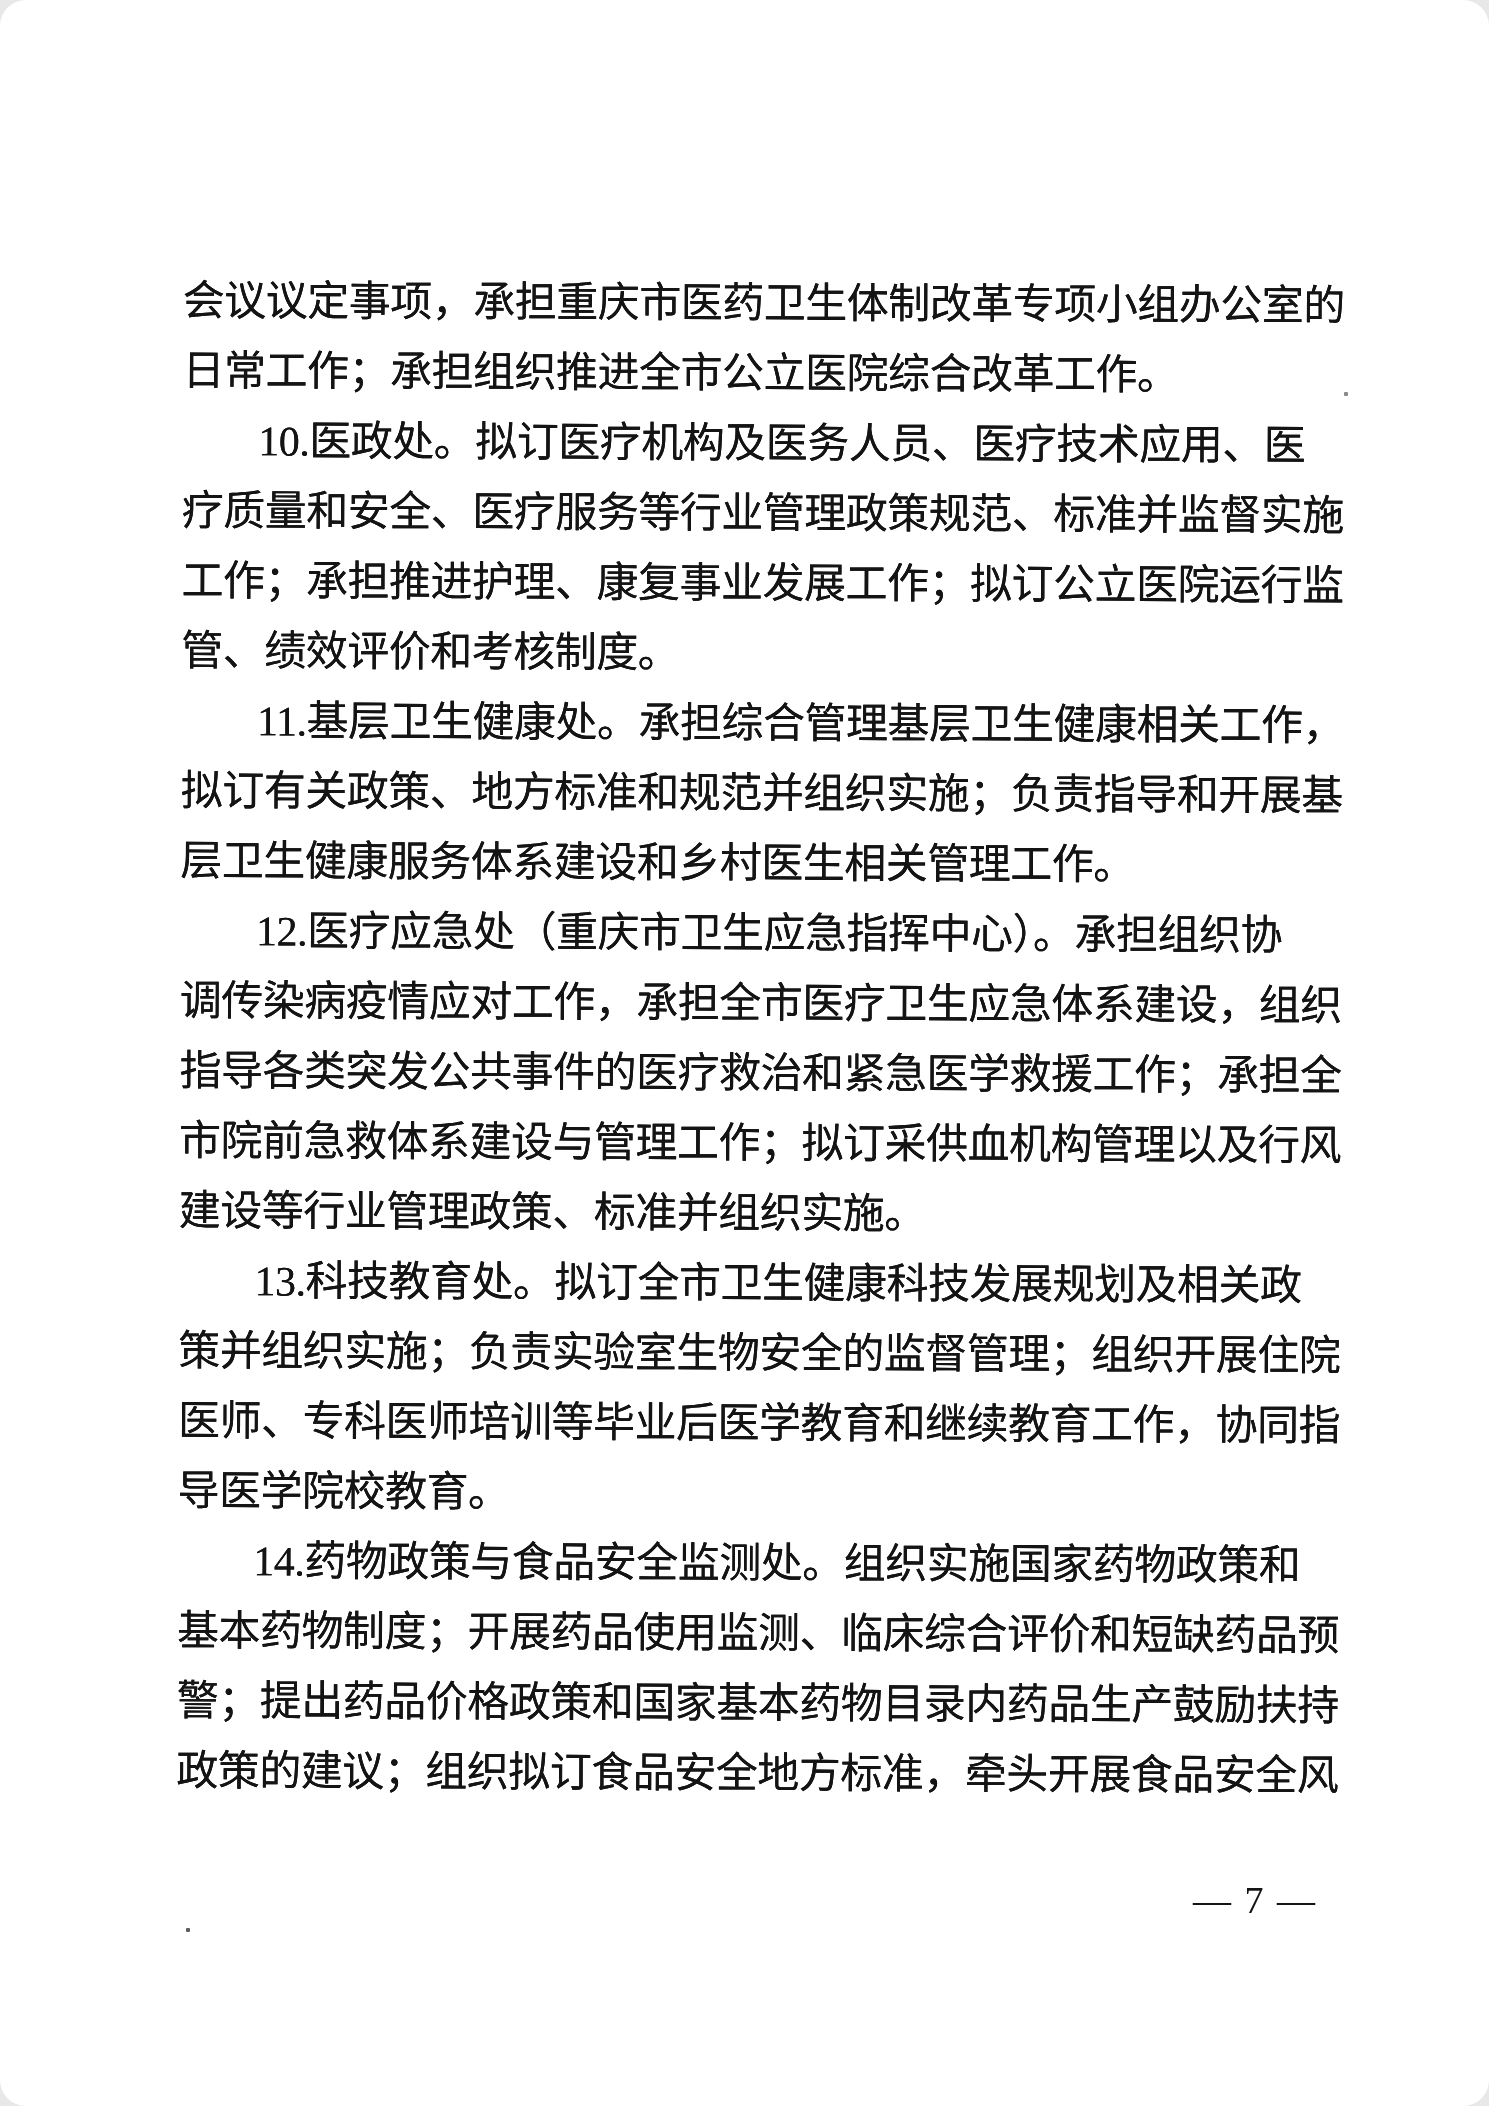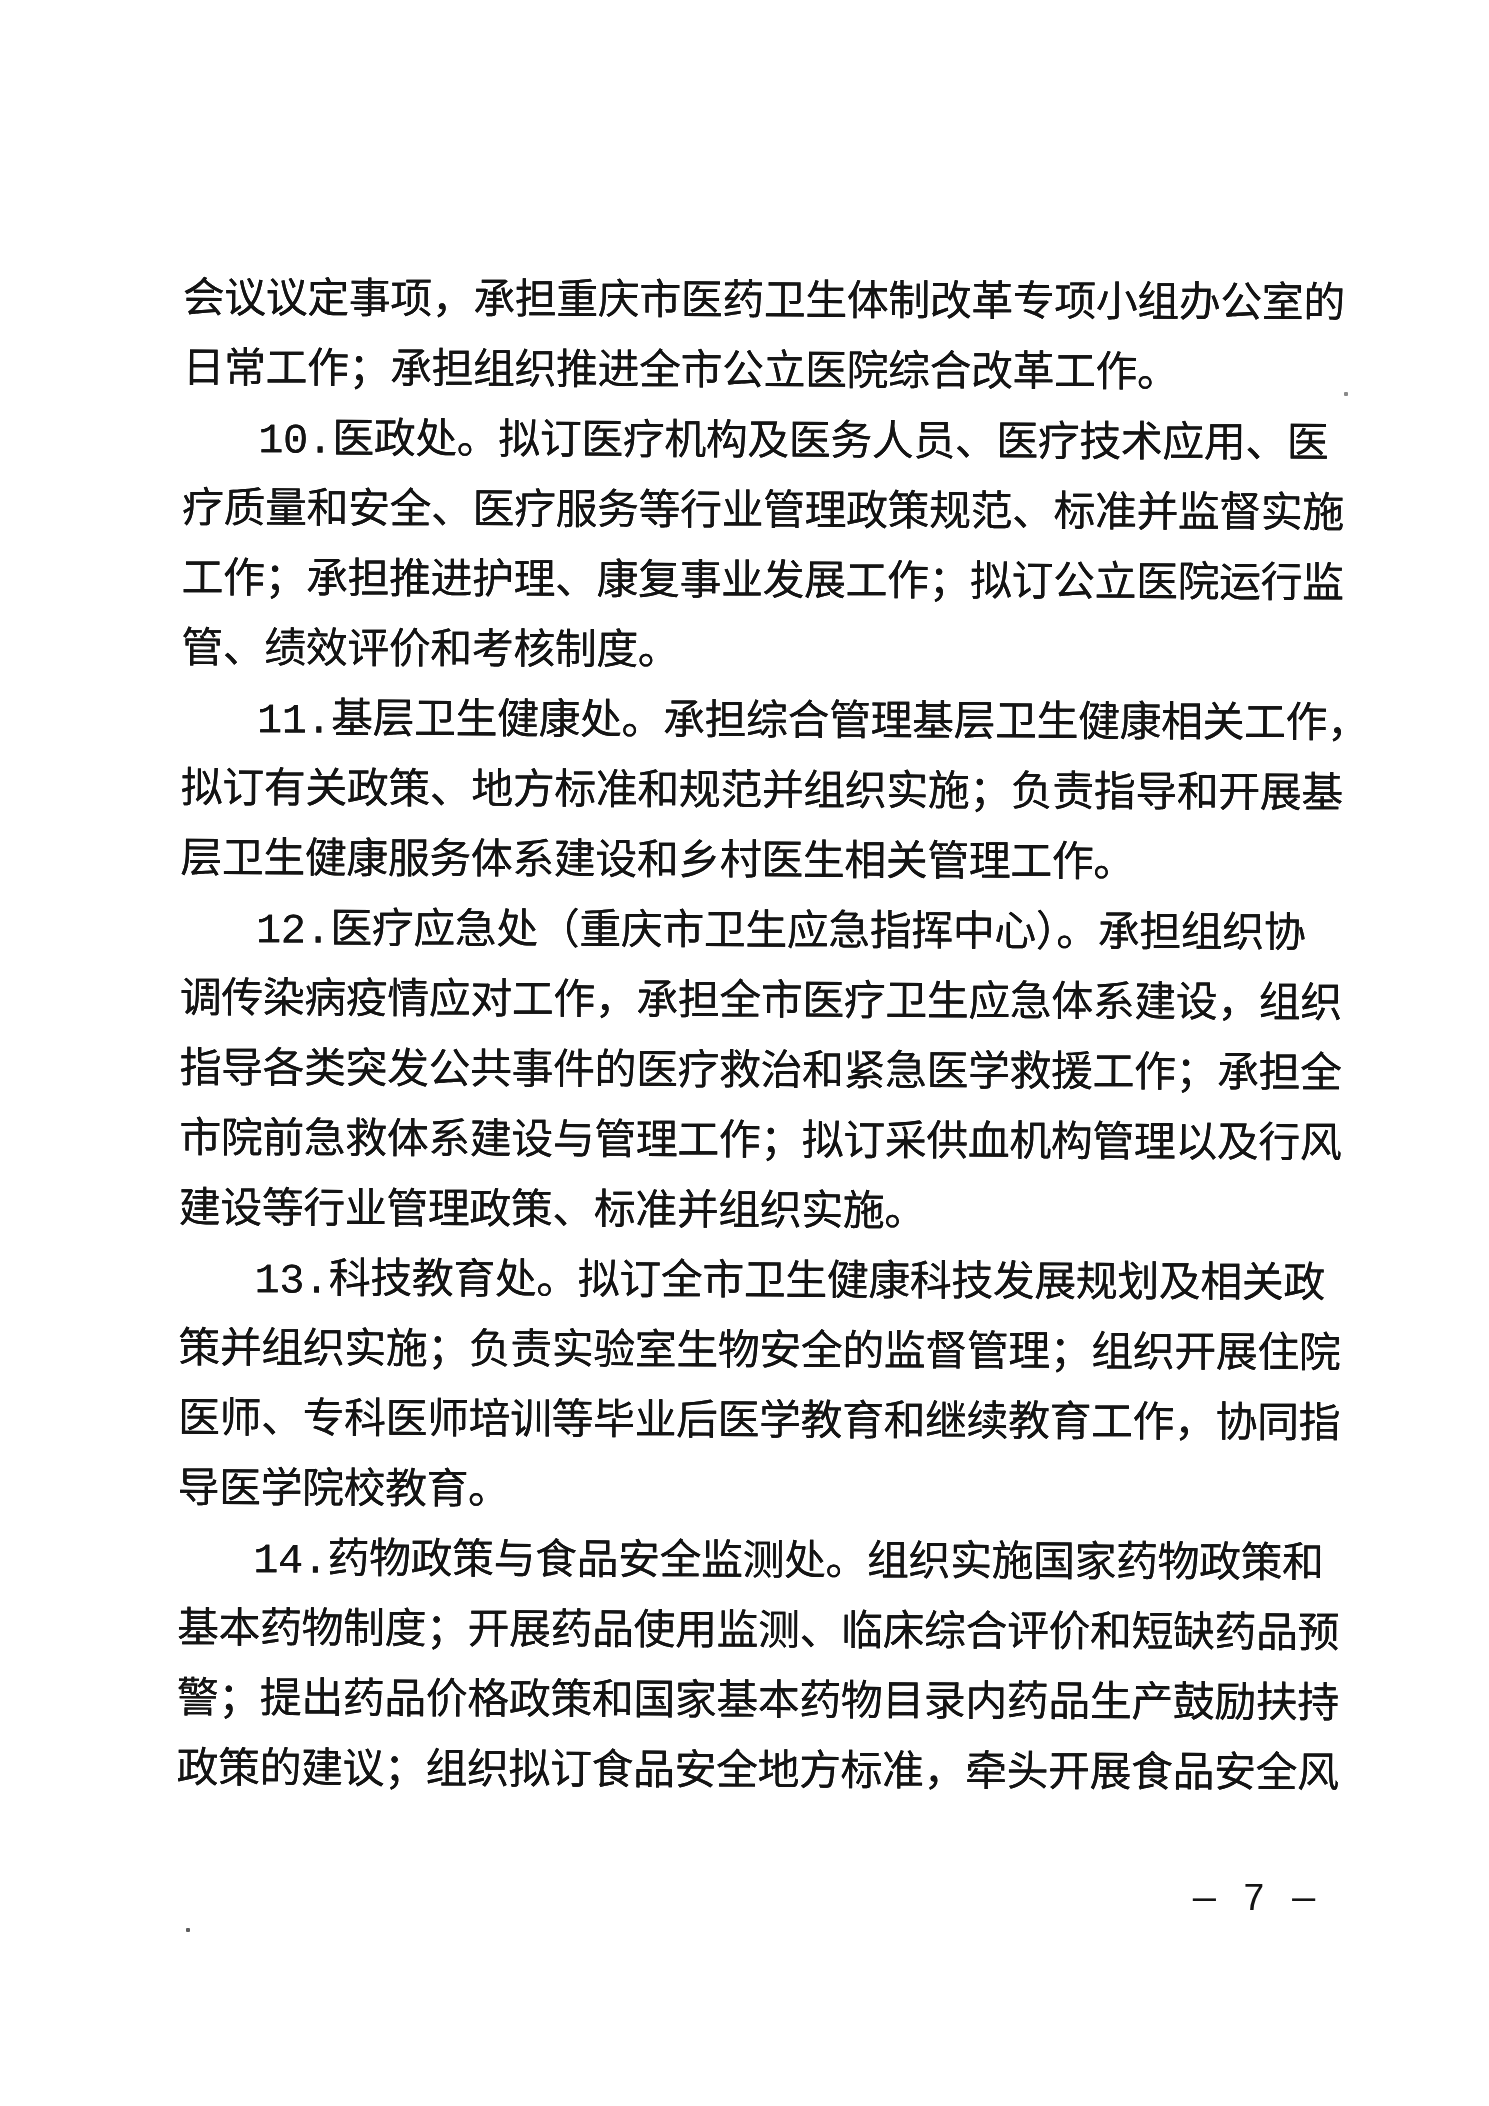--- a/index.html
+++ b/index.html
@@ -7,22 +7,23 @@
     padding: 0;
     background: #e8e8e8;
   }
   .page {
     position: relative;
     width: 1489px;
     height: 2106px;
     margin: 0 auto;
     background: #ffffff;
     overflow: hidden;
-    font-family: Liberation Mono, monospace;
+    font-family: Liberation Serif, serif;
     color: #141414;
+    border-radius: 26px;
   }
   .doc-body {
     position: absolute;
     left: 183px;
     top: 266px;
     width: 1190px;
     transform: rotate(0.25deg);
     transform-origin: 0 0;
   }
   .line {

